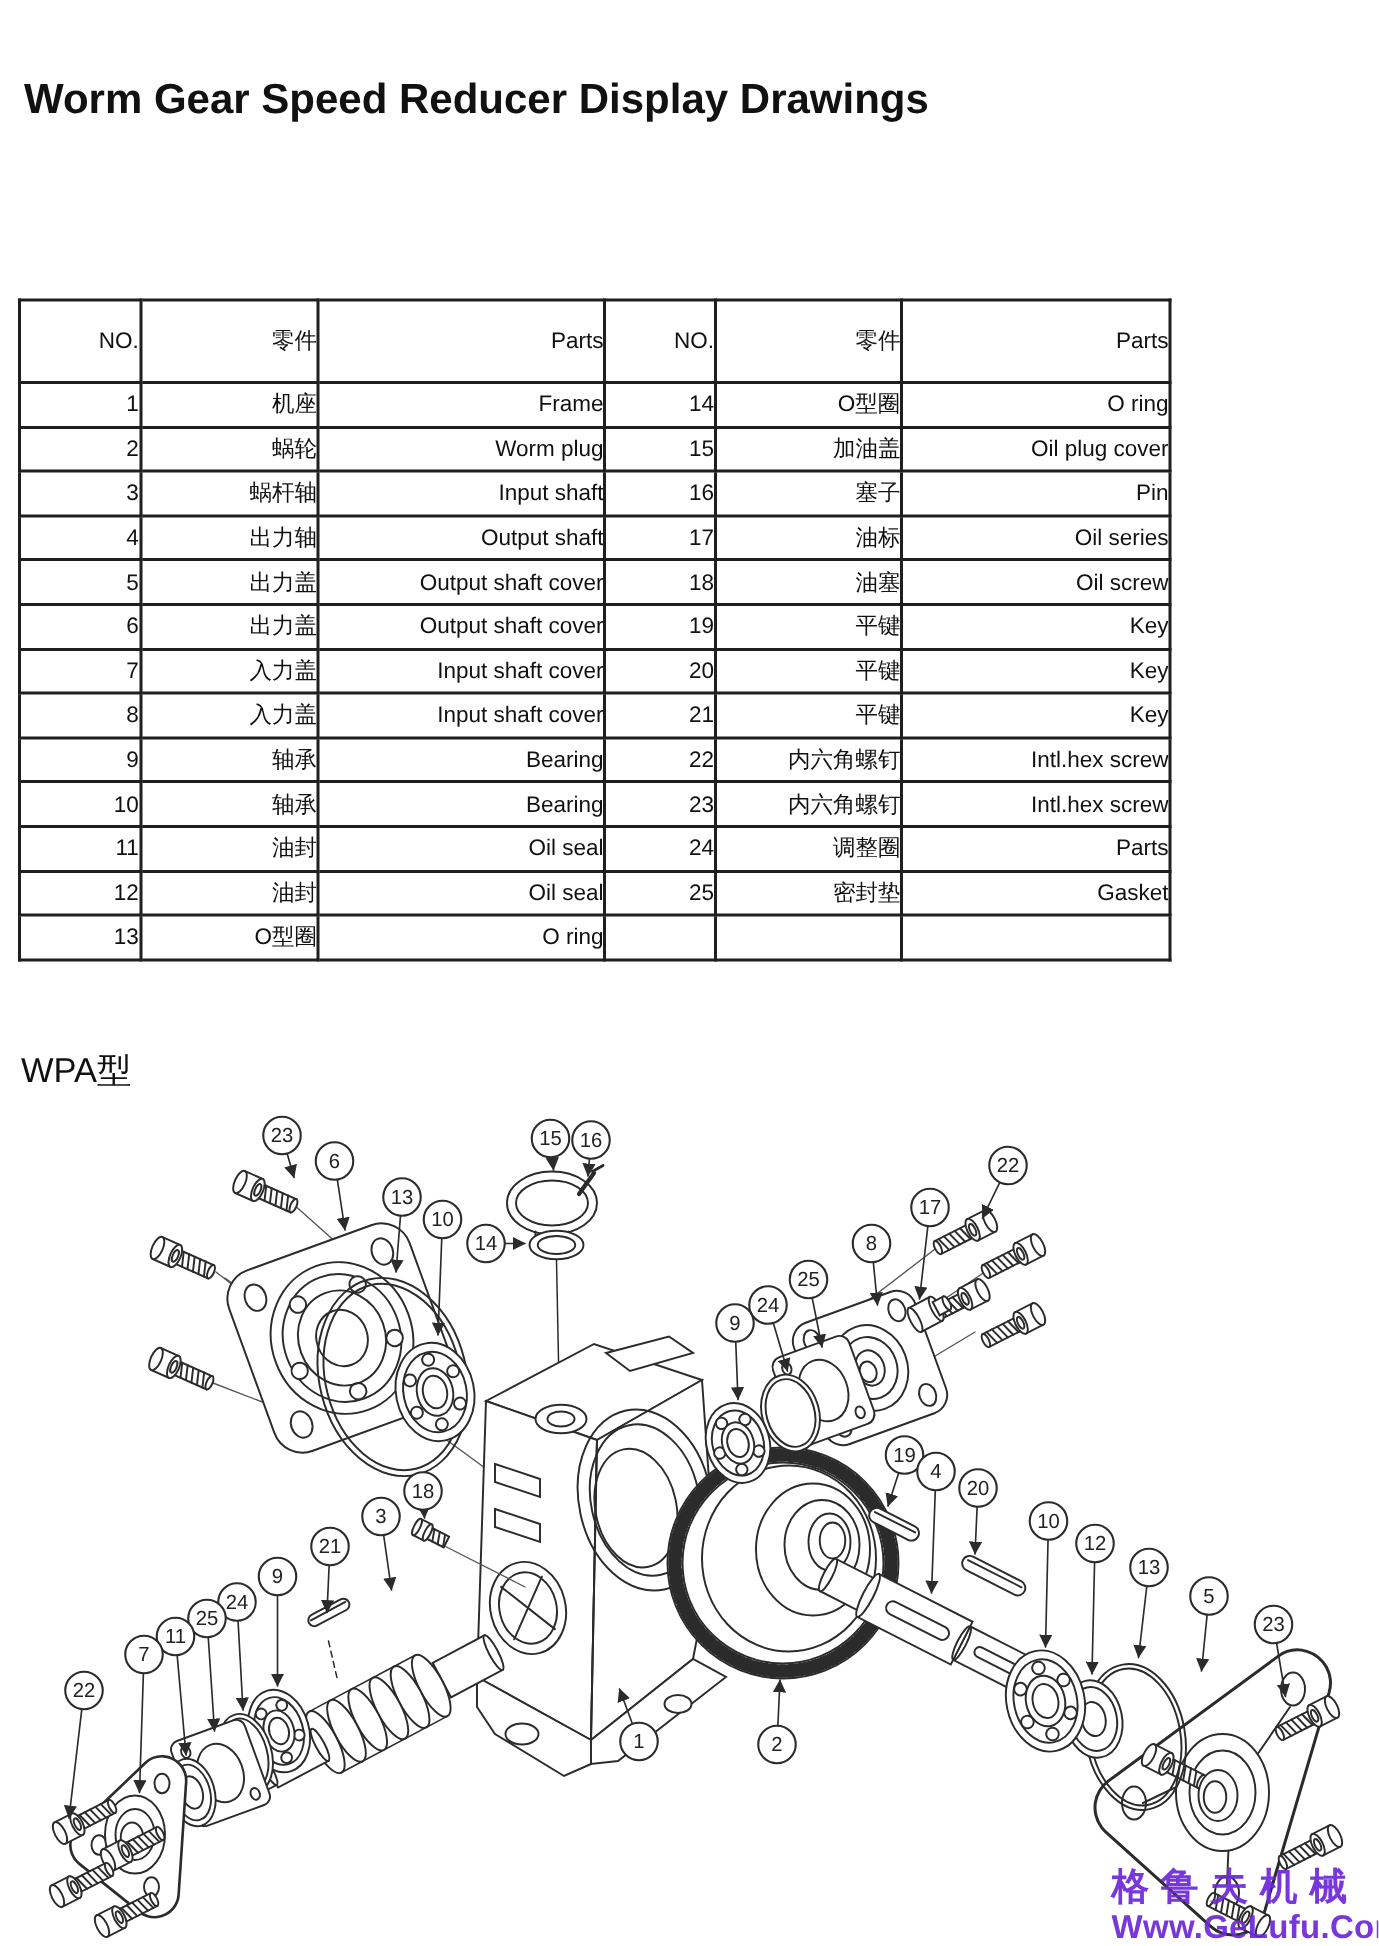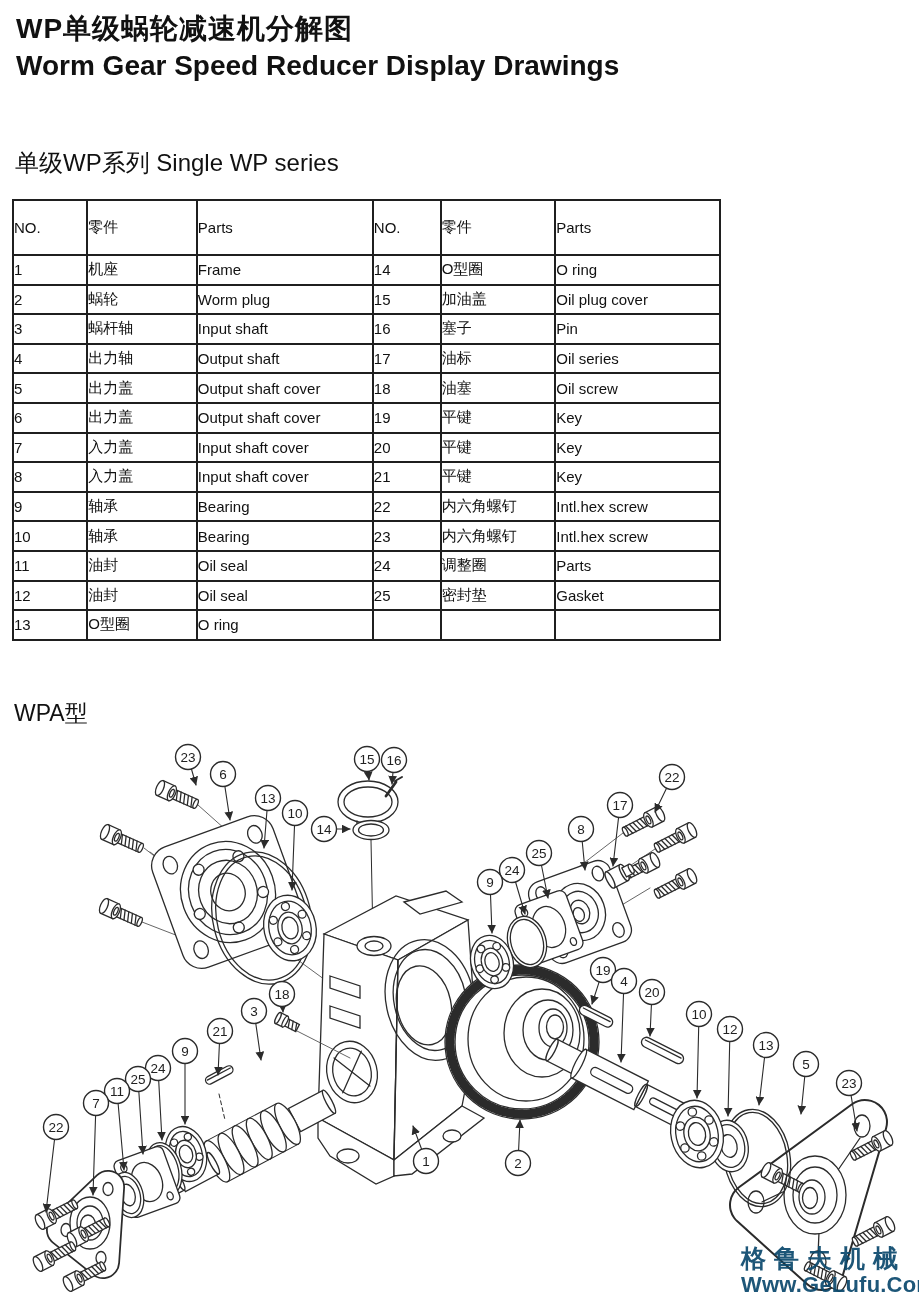--- a/index.html
+++ b/index.html
@@ -1,45 +1,43 @@
 <!DOCTYPE html>
 <html><head>
 <meta charset="utf-8">
 <style>
   html,body{margin:0;padding:0;background:#fff;}
   .page{position:relative;width:919px;height:1297px;background:#ffffff;
         font-family:"Liberation Sans",sans-serif;color:#111;overflow:hidden;}
   .title-zh{position:absolute;left:16px;top:10px;font-size:28px;font-weight:bold;letter-spacing:1px;}
   .title-en{position:absolute;left:16px;top:50px;font-size:28px;font-weight:bold;text-align:right;}
   .section-title{position:absolute;left:15px;top:147px;font-size:24px;}
-  table.parts-table{position:absolute;left:12px;top:199px;width:709px;
-        border-collapse:collapse;table-layout:fixed;text-align:left;font-size:15px;}
+  table.parts-table{position:absolute;left:12px;top:199px;width:769px;
+        border-collapse:collapse;table-layout:fixed;text-align:right;font-size:15px;}
   table.parts-table th, table.parts-table td{border:2px solid #1f1f1f;font-weight:normal;padding:0;
         overflow:hidden;white-space:nowrap;}
   table.parts-table th{height:53px;font-size:15px;}
   table.parts-table td{height:27.6px;}
   .wpa-heading{position:absolute;left:14px;top:698px;font-size:23px;}
   .diagram{position:absolute;left:0;top:690px;width:919px;height:607px;}
   svg text{font-family:"Liberation Sans",sans-serif;}
   .callout-circle{fill:#fff;stroke:#2b2b2b;stroke-width:1.4;}
   .callout-num{fill:#222;font-size:13.5px;text-anchor:middle;}
   .leader{stroke:#2b2b2b;stroke-width:1.1;fill:none;}
   .watermark{position:absolute;left:741px;top:1245px;width:178px;z-index:5;
         font-weight:bold;opacity:.93;line-height:1.1;}
   .wm1{font-size:25px;letter-spacing:8px;white-space:nowrap;}
   .wm2{font-size:22px;letter-spacing:0.2px;white-space:nowrap;}
 </style>
 </head>
 <body>
 
 <div class="page">
 
-  <div class="title-zh">WP单级蜗轮减速机分解图</div>
   <div class="title-en">Worm Gear Speed Reducer Display Drawings</div>
-  <div class="section-title">单级WP系列 Single WP series</div>
 
   <table class="parts-table">
     <colgroup>
       <col style="width:10.5%">
         <col style="width:15.5%">
         <col style="width:24.9%">
       <col style="width:9.6%">
         <col style="width:16.2%">
         <col style="width:23.3%">
     </colgroup>
@@ -548,18 +546,18 @@
         <text x="56" y="441.6" class="callout-num" stroke="none">22</text>
         <line x1="421.64766837995467" y1="459.28218409987795" x2="413" y2="436" class="leader" marker-end="url(#arw)"></line>
         <circle cx="426" cy="471" r="12.5" class="callout-circle"></circle>
         <text x="426" y="475.6" class="callout-num" stroke="none">1</text>
         <line x1="518.5807674919058" y1="460.5134989240242" x2="520" y2="430" class="leader" marker-end="url(#arw)"></line>
         <circle cx="518" cy="473" r="12.5" class="callout-circle"></circle>
         <text x="518" y="477.6" class="callout-num" stroke="none">2</text>
       </g>
   </svg>
 
-  <div class="watermark" style="color: #0c4a6e;">
+  <div class="watermark" style="color: #6d28d9;">
     <div class="wm1">格鲁夫机械</div>
     <div class="wm2">Www.GeLufu.Com</div>
   </div>
 
 </div>
 
 </body></html>

